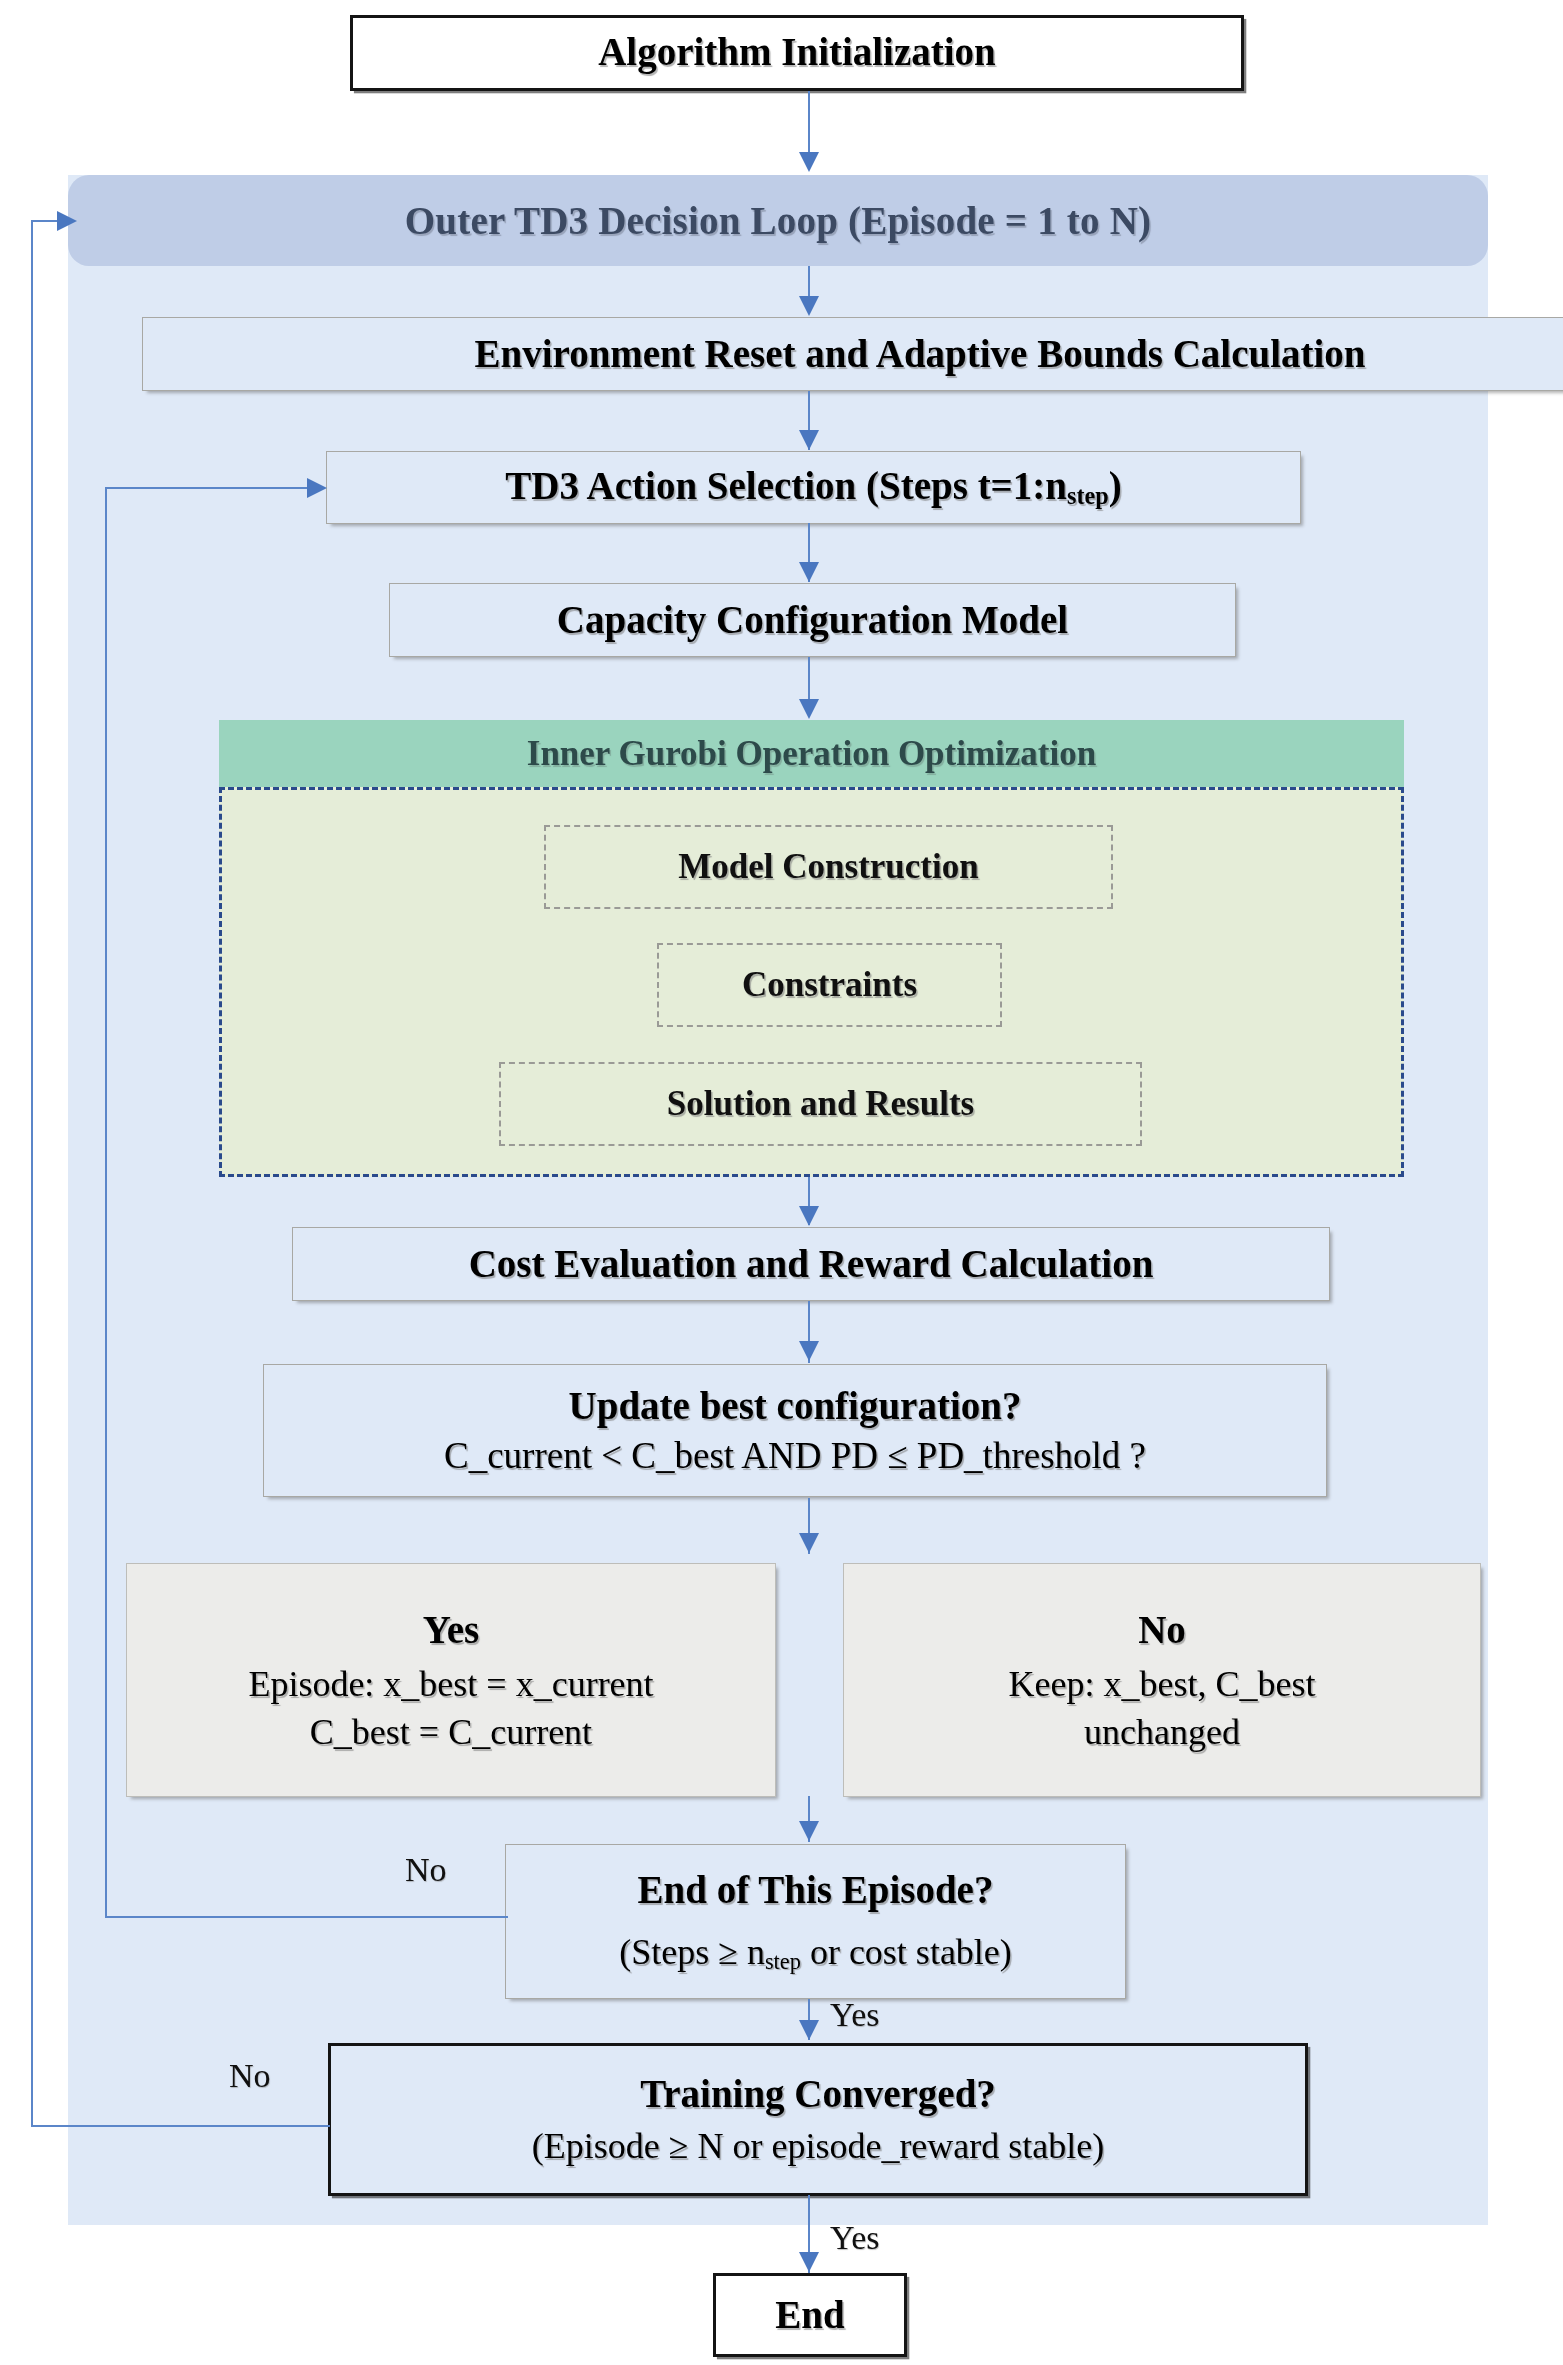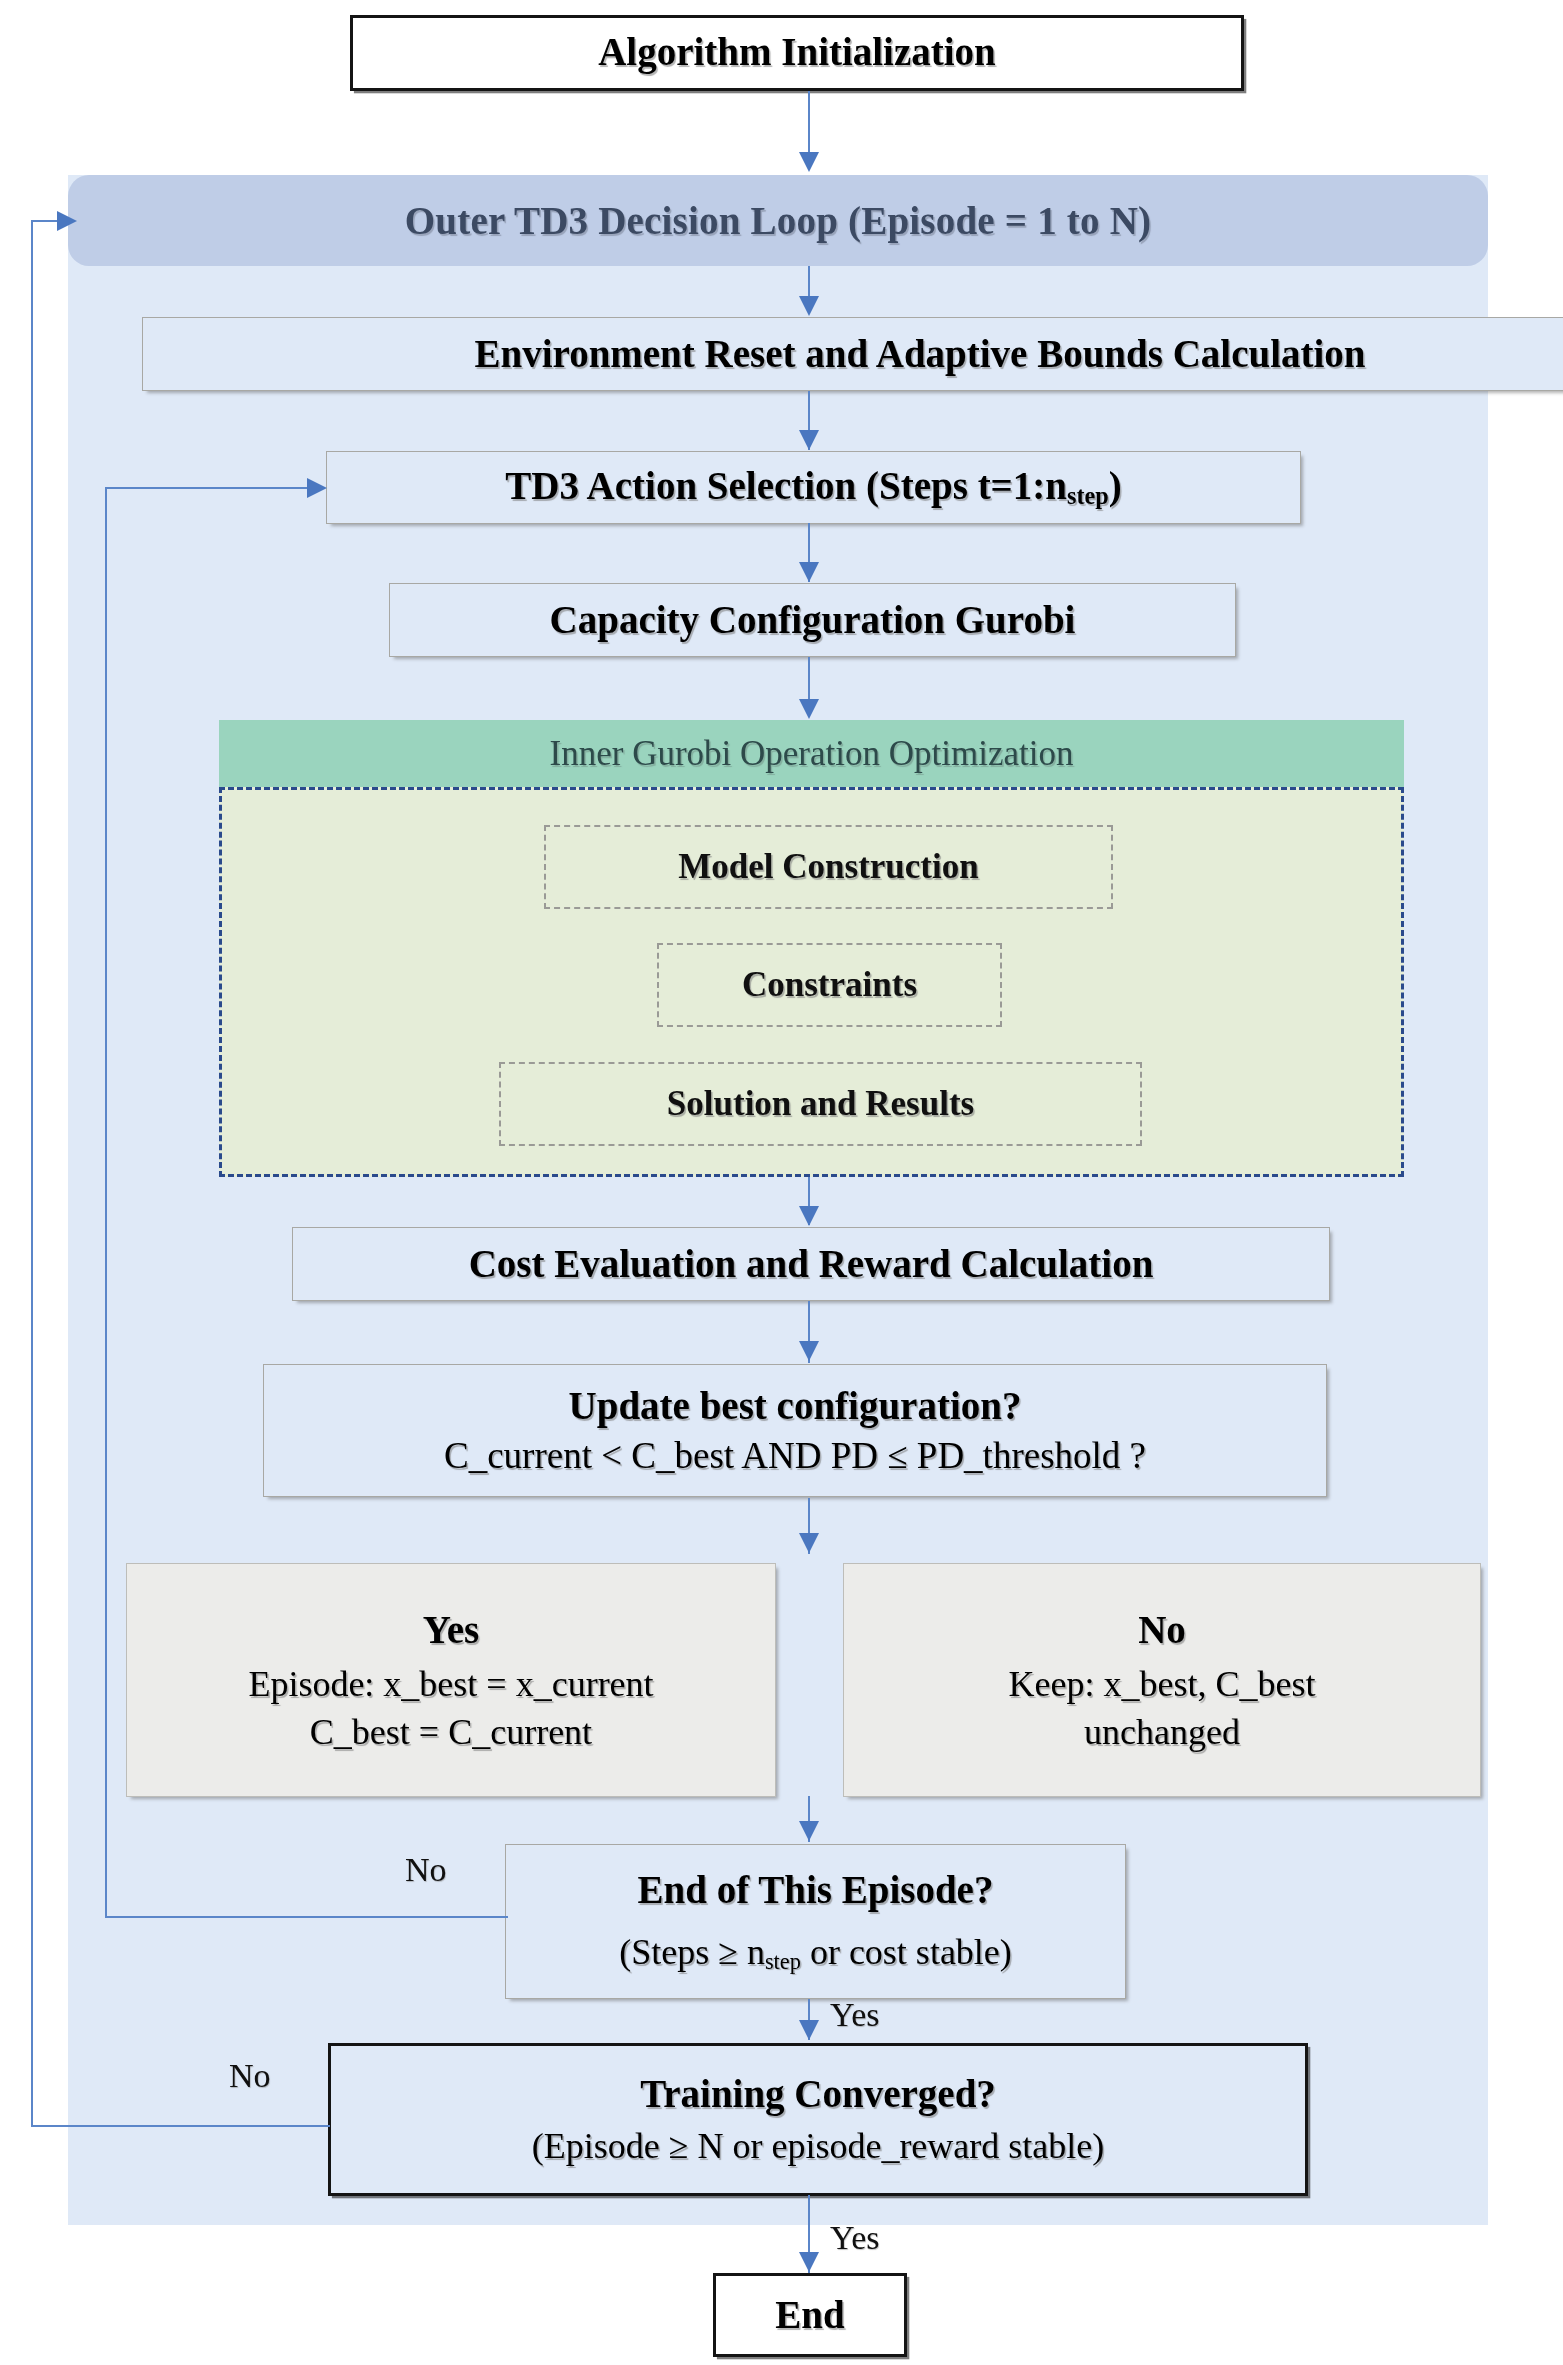--- a/index.html
+++ b/index.html
@@ -45,21 +45,21 @@
     text-shadow:1.5px 1.5px 0.8px rgba(120,130,150,.55);
     letter-spacing:0.2px;
   }
 
   
   #gurobi-header{
     position:absolute;left:219px;top:720px;width:1185px;height:67px;
     background:#9ad4be;display:flex;align-items:center;justify-content:center;
   }
   #gurobi-header .htxt{
-    font-weight:normal;font-size:35px;color:#2d4a4a;
+    font-weight:bold;font-size:35px;color:#2d4a4a;
     text-shadow:1.5px 1.5px 0.8px rgba(110,140,130,.5);
   }
   #gurobi-body{
     position:absolute;left:219px;top:787px;width:1185px;height:390px;
     background:#e5edd8;border:3.9px dashed #2a4a8c;box-sizing:border-box;
   }
   .dashbox{
     position:absolute;box-sizing:border-box;
     background:transparent;border:2.3px dashed #9a9a96;
     display:flex;align-items:center;justify-content:center;text-align:left;
@@ -134,21 +134,21 @@
   <div class="node procbox" style="left:326px;top:451px;width:975px;height:73px;">
     <span class="tline b sh f50">
       <span>TD3 Action Selection (Steps t=1:n</span><sub>step</sub><span>)</span>
     </span>
   </div>
 
   <div class="conn vline" style="left:808px;top:523px;width:2.3px;height:59px;"></div>
   <div class="arrowdown" style="left:799px;top:562px;"></div>
 
   <div class="node procbox" style="left:389px;top:583px;width:847px;height:74px;">
-    <span class="tline b sh f50">Capacity Configuration Gurobi</span>
+    <span class="tline b sh f50">Capacity Configuration Model</span>
   </div>
 
   <div class="conn vline" style="left:808px;top:657px;width:2.3px;height:45px;"></div>
   <div class="arrowdown" style="left:799px;top:699px;"></div>
 
   <div id="gurobi-header">
     <span class="htxt">Inner Gurobi Operation Optimization</span>
   </div>
   <div id="gurobi-body"></div>
 

